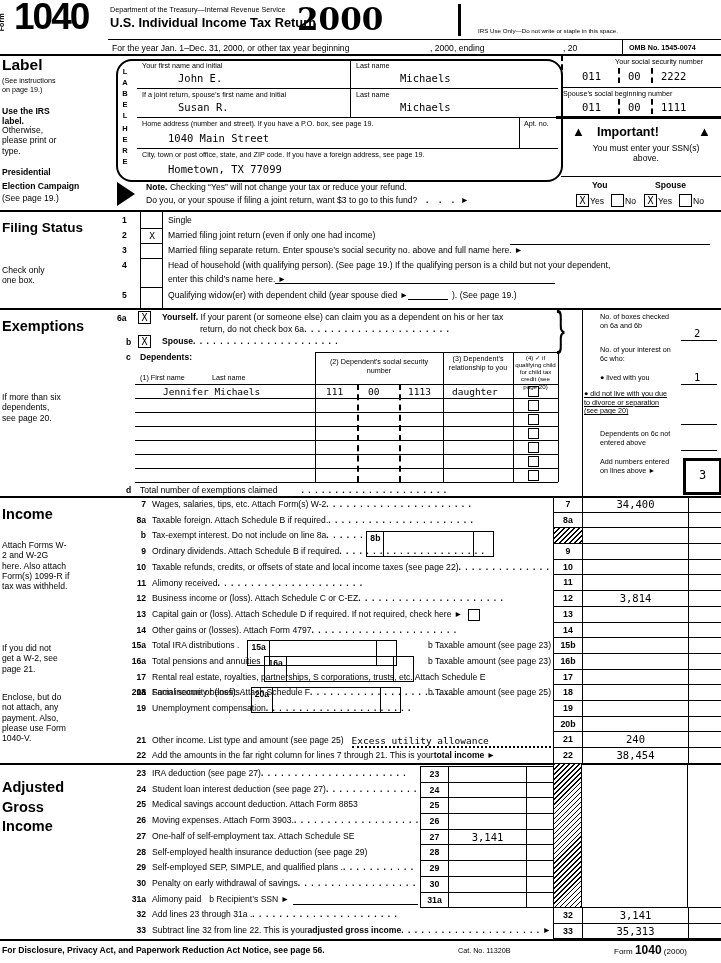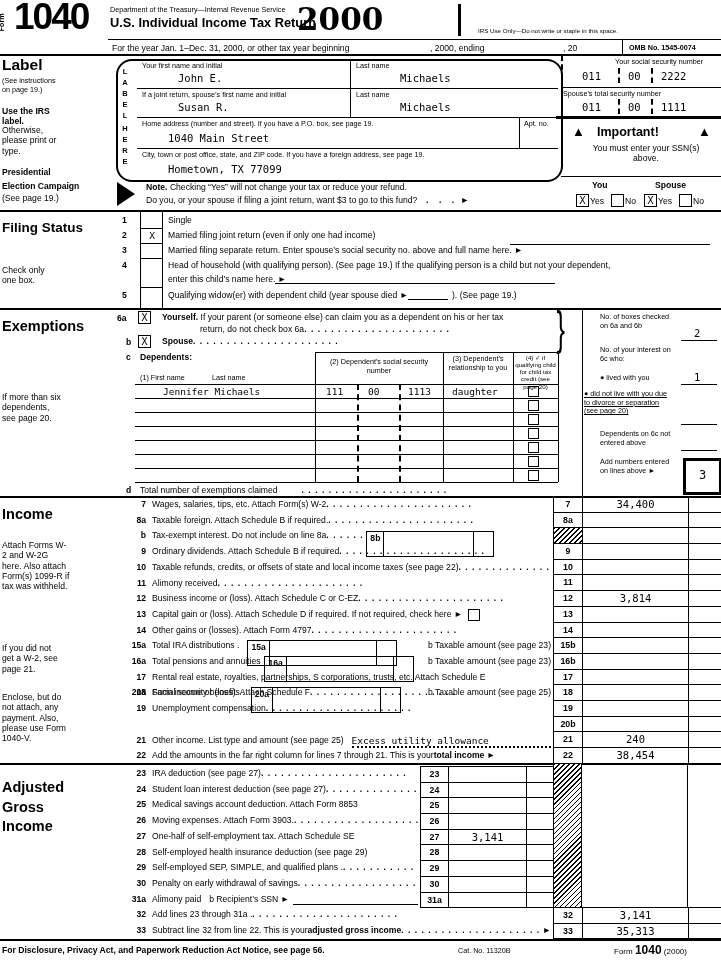--- a/index.html
+++ b/index.html
@@ -97,21 +97,21 @@
   <div class="a val" style="left:168px;top:163px;">Hometown, TX 77099</div>
 
   <div class="a dash" style="left:561px;top:55px;height:62px;"></div>
   <div class="a f7 nw" style="left:570px;top:58px;margin-left:45px;">Your social security number</div>
   <div class="a val" style="left:582px;top:70px;">011</div>
   <div class="a dash" style="left:618px;top:68px;height:15px;"></div>
   <div class="a val" style="left:628px;top:70px;">00</div>
   <div class="a dash" style="left:651px;top:68px;height:15px;"></div>
   <div class="a val" style="left:661px;top:70px;">2222</div>
   <div class="a hl" style="left:561px;top:87px;width:160px;"></div>
-  <div class="a f7 nw" style="left:563px;top:90px;">Spouse’s total security number</div>
+  <div class="a f7 nw" style="left:563px;top:90px;">Spouse’s social beginning number</div>
   <div class="a val" style="left:582px;top:101px;">011</div>
   <div class="a dash" style="left:618px;top:99px;height:15px;"></div>
   <div class="a val" style="left:628px;top:101px;">00</div>
   <div class="a dash" style="left:651px;top:99px;height:15px;"></div>
   <div class="a val" style="left:661px;top:101px;">1111</div>
   <div class="a" style="left:556px;top:116px;width:165px;height:3px;background:#000;"></div>
 
   <div class="a tri" style="left:572px;top:122px;"></div>
   <div class="a b" style="left:597px;top:125px;font-size:12.5px;">Important!</div>
   <div class="a tri" style="left:698px;top:122px;"></div>

